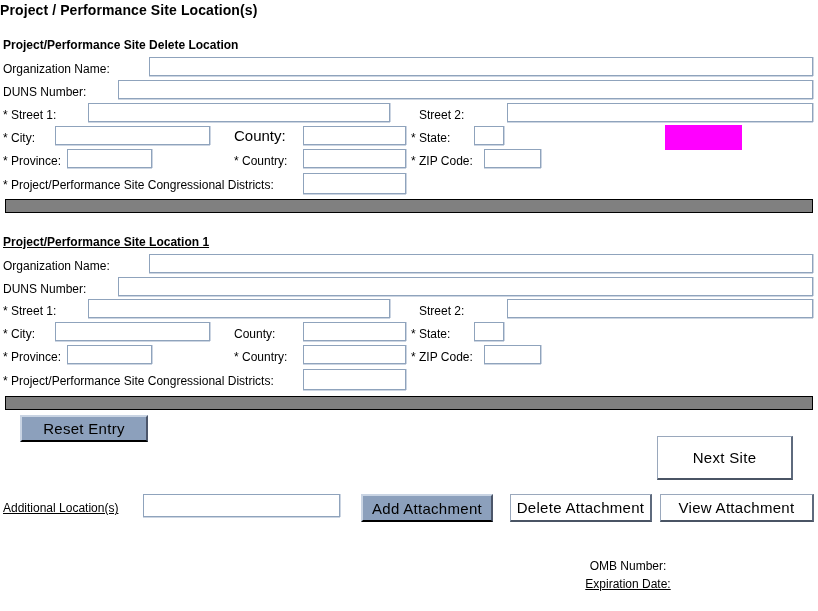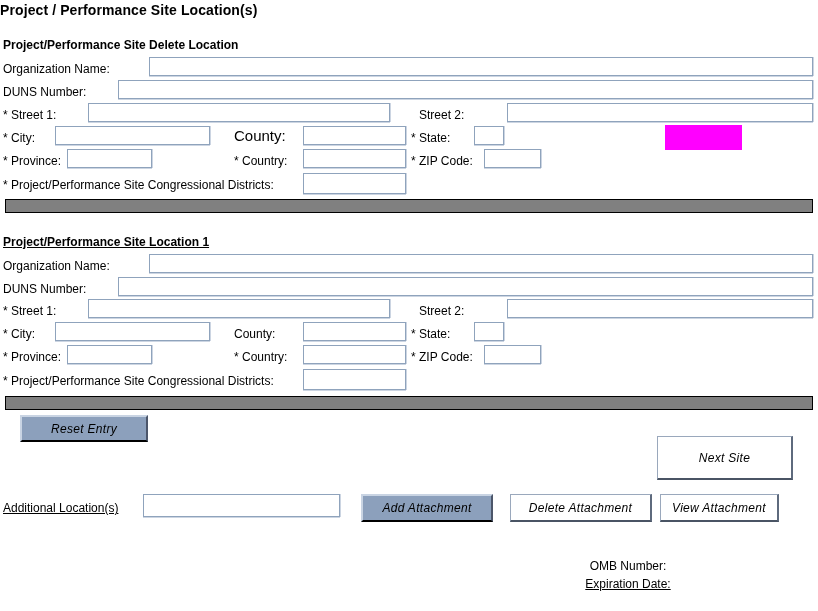--- a/index.html
+++ b/index.html
@@ -77,29 +77,28 @@
     left: 665px;
     top: 125px;
     width: 77px;
     height: 25px;
   }
 
   
   .btn {
     box-sizing: border-box;
     font-family: "Liberation Sans", sans-serif;
-    font-size: 12px;
+    font-size: 15px;
     color: #000000;
     display: flex;
     align-items: center;
     justify-content: center;
     white-space: nowrap;
     cursor: pointer;
     letter-spacing: 0.3px;
-    font-style: italic;
   }
   .btn-blue {
     background: #8ca0bc;
     border-top: 2px solid #c9d4e3;
     border-left: 2px solid #c9d4e3;
     border-right: 2px solid #4c566a;
     border-bottom: 2px solid #000000;
   }
   .btn-white {
     background: #ffffff;
@@ -201,19 +200,19 @@
 
 <div class="abs btn btn-white" style="left:657px; top:436px; width:136px; height:44px;">Next Site</div>
 
 <div class="abs lbl" style="left:3px; top:501px;text-decoration:underline;">Additional Location(s)</div>
 <input class="abs fld" style="left: 143px; top: 494px; width: 197px; height: 23px;" placeholder="">
 
 <div class="abs btn btn-blue" style="left:361px; top:494px; width:132px; height:28px;">Add Attachment</div>
 
 <div class="abs btn btn-white" style="left:510px; top:494px; width:142px; height:28px;">Delete Attachment</div>
 
-<div class="abs btn btn-white" style="left:660px; top:494px; width:119px; height:28px;">View  Attachment</div>
+<div class="abs btn btn-white" style="left:660px; top:494px; width:154px; height:28px;">View  Attachment</div>
 
 <div class="abs omb-line" style="left:520px; top:559px; width:216px;">OMB Number:</div>
 <div class="abs omb-line" style="left:740px; top:559px; width:70px; text-align:left;"></div>
 
 <div class="abs omb-line" style="left:520px; top:577px; width:216px;text-decoration:underline;">Expiration Date:</div>
 <div class="abs omb-line" style="left:740px; top:577px; width:70px; text-align:left;"></div>
 
 </body></html>

